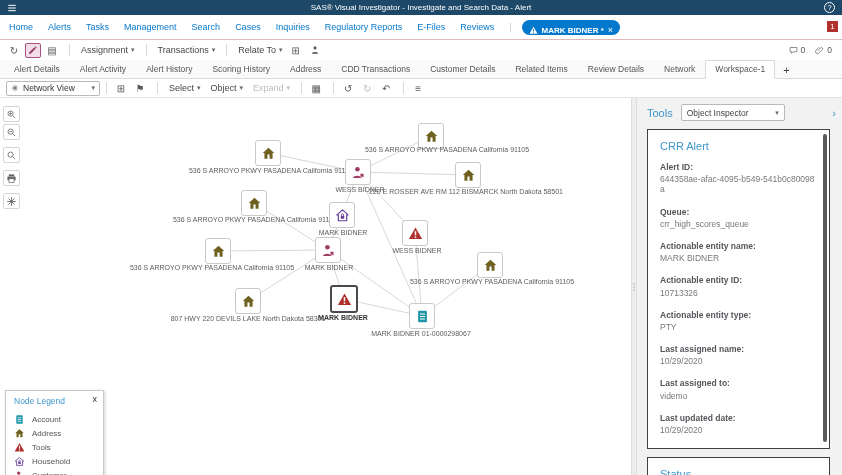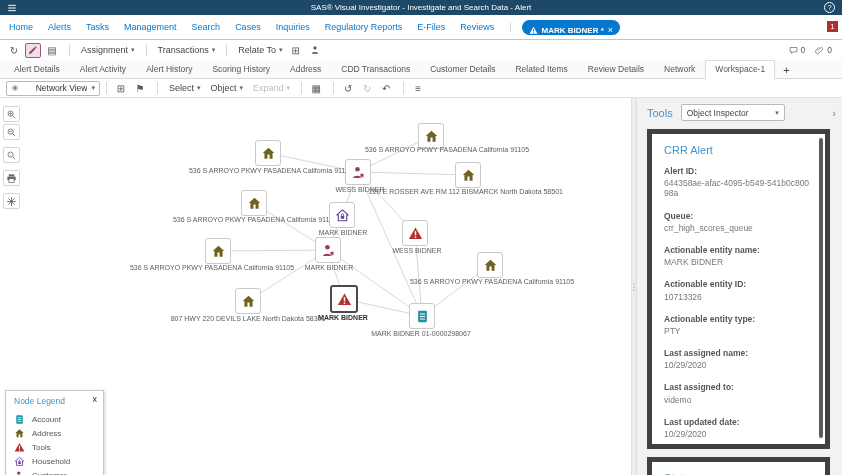--- a/index.html
+++ b/index.html
@@ -36,21 +36,21 @@
   .right-meta { margin-left: auto; display: flex; align-items: center; gap: 10px; padding-right: 4px; }
   .meta-item { display: flex; align-items: center; gap: 3px; font-size: 8.5px; color: #555; cursor: pointer; }
 
   
   .tabsrow { height: 19px; background: #fafafa; border-bottom: 1px solid #d9d9d9; display: flex; align-items: flex-end; padding: 0 4px; }
   .tab { font-size: 8.5px; color: #555; padding: 3px 9px 4px; border: 1px solid transparent; position: relative; bottom: -1px; cursor: pointer; white-space: nowrap; }
   .tab.selected { background: #fff; border-color: #d9d9d9; border-bottom-color: #fff; border-radius: 2px 2px 0 0; }
   .tab-add { font-size: 11px; color: #444; padding: 0 8px 2px; cursor: pointer; }
 
   
-  .netbar { height: 19px; display: flex; align-items: center; padding: 0 6px; background: #fff; border-bottom: 1px solid #e2e2e2; text-align: right; }
+  .netbar { height: 19px; display: flex; align-items: center; padding: 0 6px; background: #fff; border-bottom: 1px solid #e2e2e2; }
   .viewdd { width: 94px; height: 15px; border: 1px solid #b9b9b9; border-radius: 2px; display: flex; align-items: center;
             font-size: 8.5px; color: #333; padding: 0 4px; gap: 4px; cursor: pointer; }
   .viewdd .grow { flex: 1; white-space: nowrap; overflow: hidden; }
   .disabled { color: #bdbdbd !important; }
 
   
   .main { display: flex; height: 377px; }
   .canvas { flex: 1; position: relative; background: #fff; overflow: hidden; }
   #edges-svg { position: absolute; left: 0; top: 0; width: 100%; height: 100%; }
   .node { position: absolute; width: 26px; height: 26px; background: #fff; border: 1px solid #c9c9c9; border-radius: 3px;
@@ -74,21 +74,21 @@
             display: flex; align-items: center; justify-content: center; color: #888; font-size: 9px; cursor: col-resize; }
 
   
   .panel { width: 205px; background: #f2f2f2; padding-top: 6px; position: relative; overflow: hidden; }
   .panel-head { display: flex; align-items: center; padding: 0 6px 0 10px; gap: 8px; }
   .panel-title { color: #3f96cc; font-size: 11px; }
   .panel-dd { width: 104px; height: 17px; background: #fff; border: 1px solid #b9b9b9; border-radius: 2px;
               font-size: 8.5px; color: #444; display: flex; align-items: center; justify-content: space-between;
               padding: 0 5px; cursor: pointer; }
   .panel-collapse { margin-left: auto; color: #3f96cc; font-size: 11px; cursor: pointer; }
-  .card { background: #fff; border: 5px solid #404040; margin: 8px 12px 0 10px; padding: 10px 12px; position: relative; }
+  .card { background: #fff; border: 1px solid #404040; margin: 8px 12px 0 10px; padding: 10px 12px; position: relative; }
   .card.first { height: 320px; overflow: hidden; }
   .card-title { color: #3f96cc; font-size: 11px; margin-bottom: 10px; }
   .field { margin-bottom: 12px; font-size: 8.5px; line-height: 1.2; }
   .field .lbl { font-weight: bold; color: #53565a; margin-bottom: 2px; }
   .field .val { color: #76797c; word-break: break-all; }
   .scroll-thumb { position: absolute; right: 2px; top: 4px; bottom: 6px; width: 4px; background: #5a5a5a; border-radius: 2px; cursor: pointer; }
 </style>
 </head>
 <body>
 

